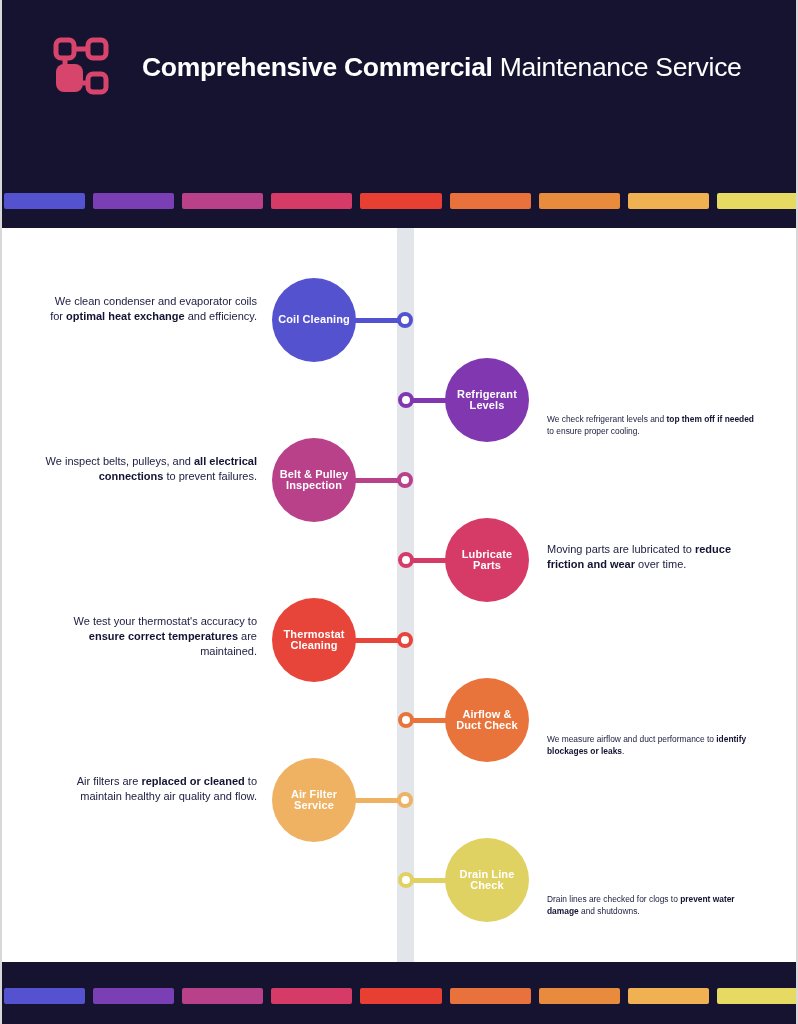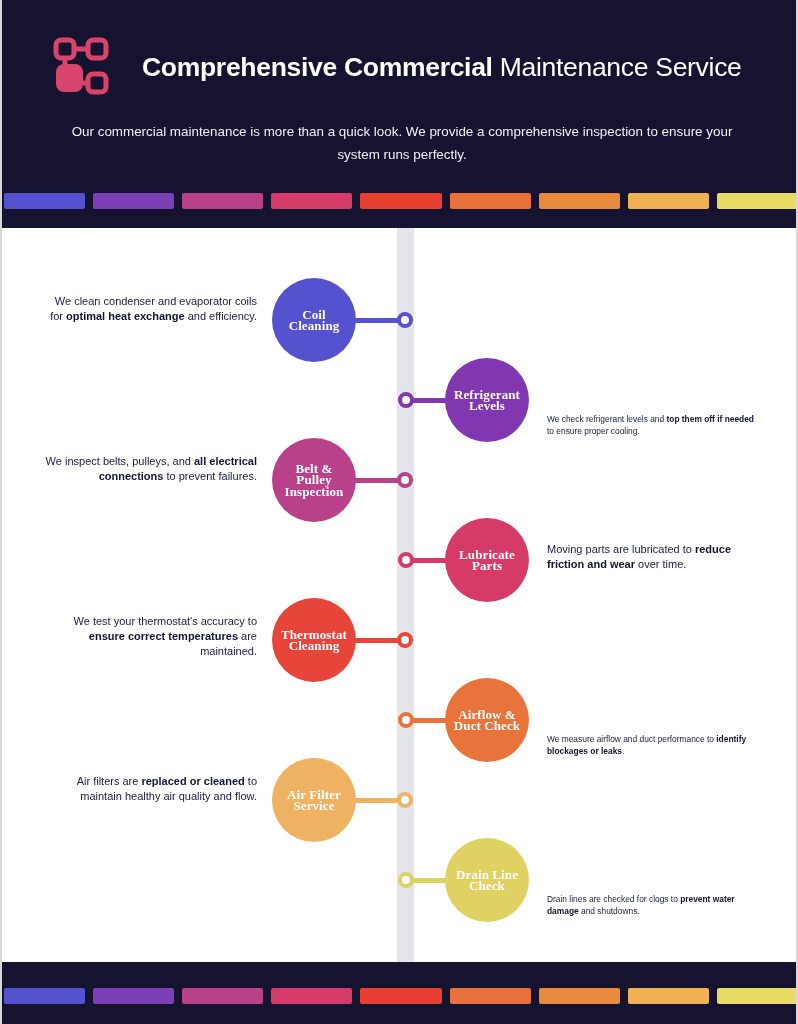--- a/index.html
+++ b/index.html
@@ -100,26 +100,25 @@
   .bubble {
     position: absolute;
     width: 84px; height: 84px;
     border-radius: 50%;
     display: flex;
     align-items: center;
     justify-content: center;
     text-align: center;
     color: #ffffff;
     font-weight: bold;
-    font-size: 13px;
+    font-size: 11px;
     line-height: 11.5px;
     letter-spacing: 0.1px;
     padding: 0 6px;
     z-index: 3;
-    font-family: Liberation Serif, serif;
   }
   .step.left .bubble  { left: 270px; top: -42px; }
   .step.right .bubble { left: 443px; top: -42px; }
 
   .connector {
     position: absolute;
     height: 5px;
     top: -2.5px;
     z-index: 1;
   }
@@ -180,21 +179,20 @@
             <line x1="31" y1="47" x2="36" y2="47"></line>
           </g>
           <rect x="4" y="28" width="27" height="28" rx="8" fill="#d8456c"></rect>
         </svg>
       </span>
       <span class="header-title">
         <span class="t-bold">Comprehensive Commercial</span><span class="t-light"> Maintenance Service</span>
       </span>
     </div>
 
-    <div class="header-sub">Our commercial maintenance is more than a quick look. We provide a comprehensive inspection to ensure your system runs perfectly.</div>
   </div>
 
   <div class="strip strip-top" id="strip-top">
       <div class="seg" style="background: rgb(85, 82, 208);"></div>
       <div class="seg" style="background: rgb(123, 63, 181);"></div>
       <div class="seg" style="background: rgb(184, 65, 138);"></div>
       <div class="seg" style="background: rgb(214, 58, 102);"></div>
       <div class="seg" style="background: rgb(232, 63, 51);"></div>
       <div class="seg" style="background: rgb(232, 113, 60);"></div>
       <div class="seg" style="background: rgb(232, 139, 60);"></div>

